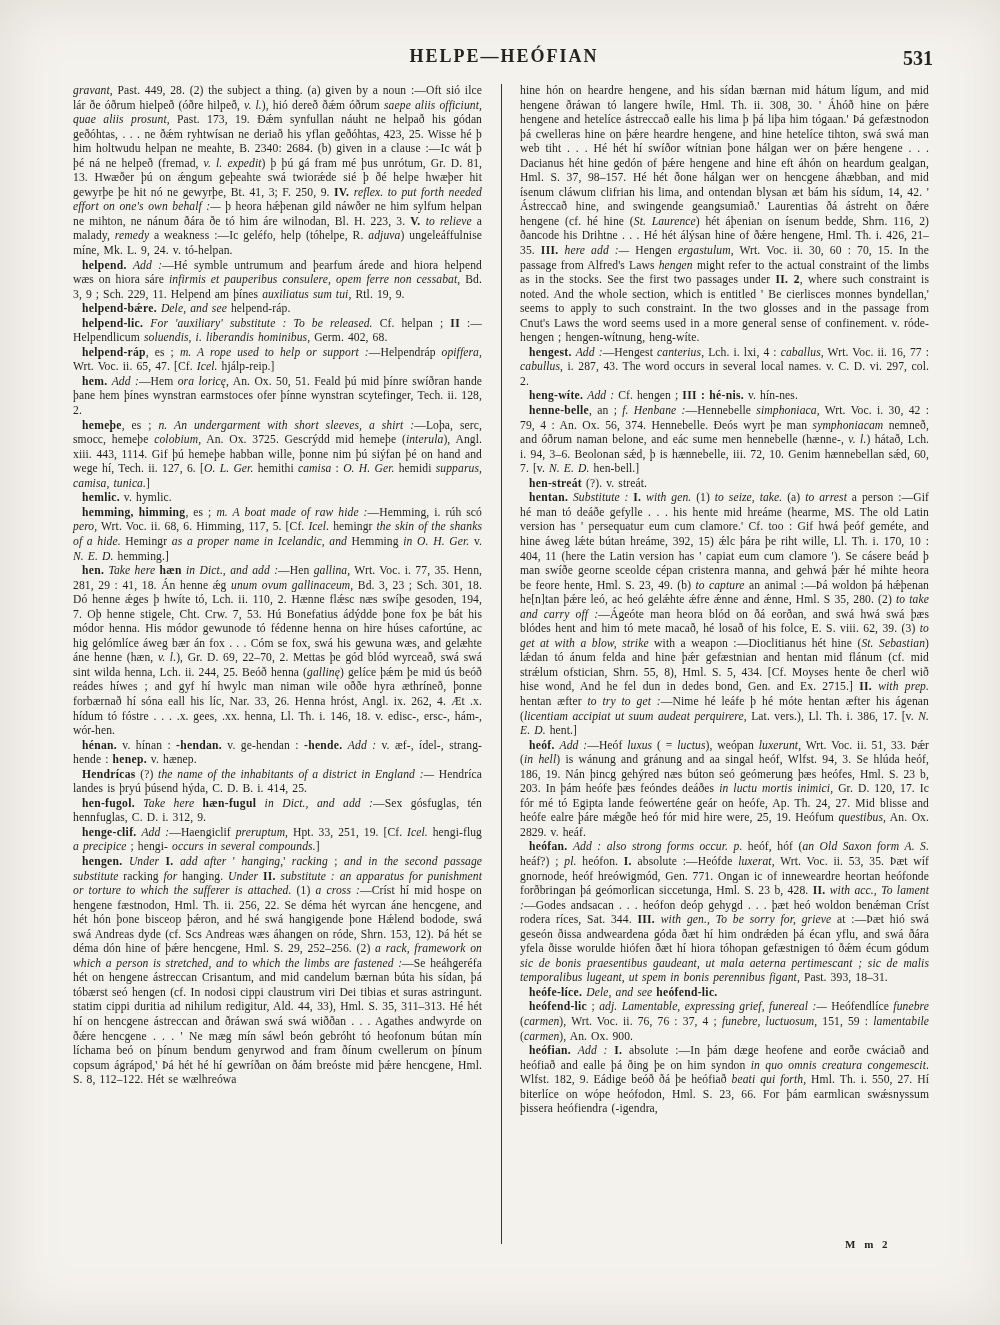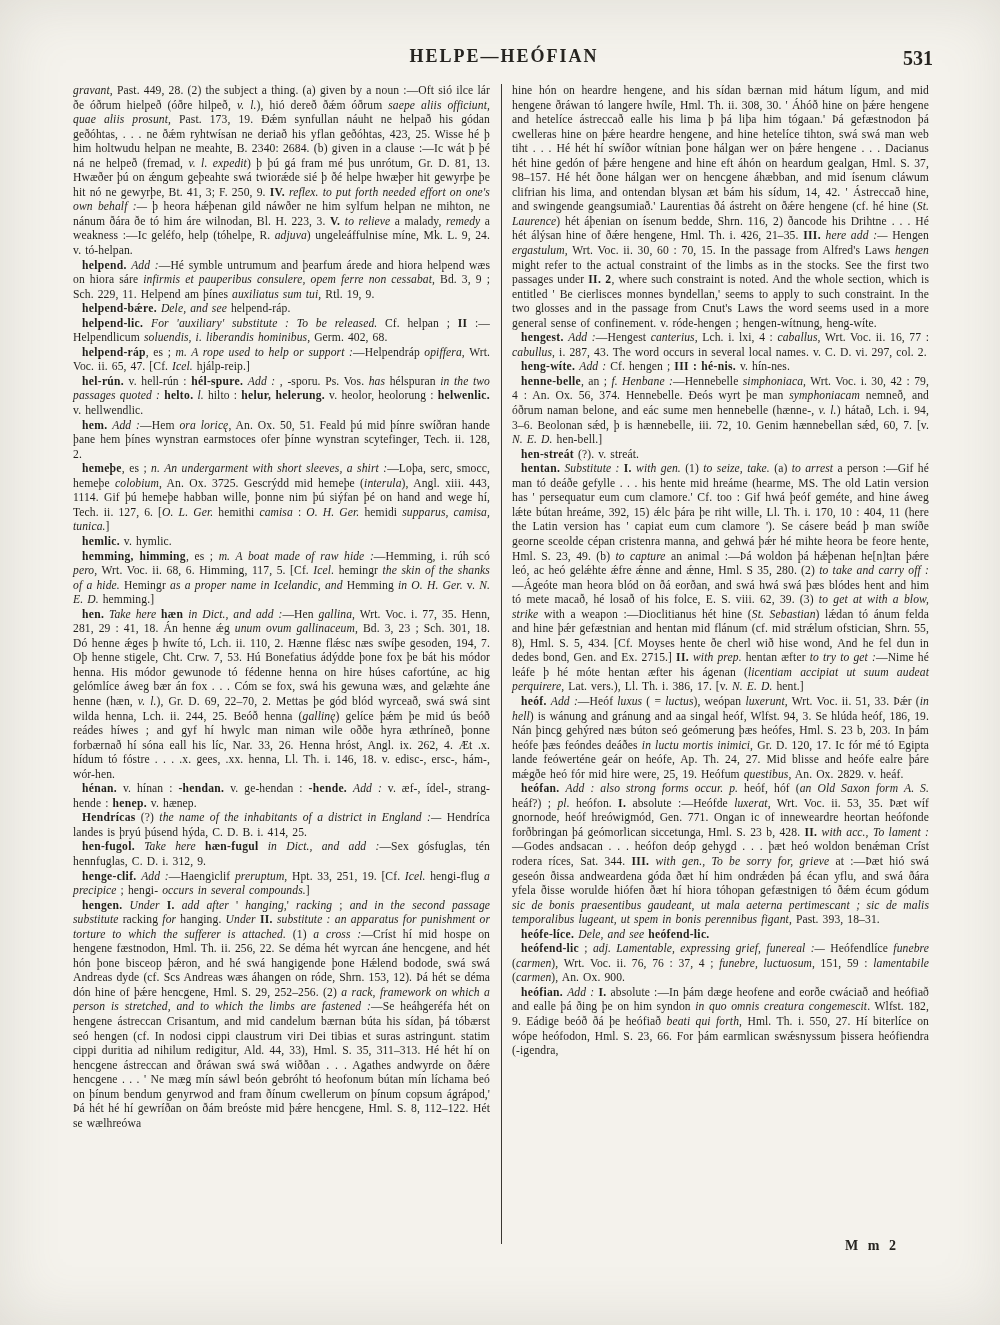--- a/index.html
+++ b/index.html
@@ -42,20 +42,21 @@
     font-size: 20px;
     font-weight: bold;
     color: #262420;
   }
   .text-area {
     position: absolute;
     top: 84px;
     left: 73px;
     width: 856px;
     display: flex;
+    gap: 8px;
   }
   .col {
     width: 417px;
     text-align: justify;
     font-size: 11.6px;
     line-height: 14.55px;
     letter-spacing: 0.1px;
   }
   .col-divider {
     width: 1px;
@@ -71,21 +72,21 @@
   .col p.para.cont {
     text-indent: 0;
   }
   .col b {
     letter-spacing: 0.3px;
   }
   .signature-mark {
     position: absolute;
     top: 1238px;
     left: 845px;
-    font-size: 14px;
+    font-size: 11px;
     font-weight: bold;
     letter-spacing: 3px;
     color: #262420;
   }
 </style>
 </head>
 <body>
 
 <div class="page">
 
@@ -94,21 +95,20 @@
     <div class="head-page-number">531</div>
   </div>
 
   <div class="text-area">
     <div class="col">
         <p class="para cont"><i>gravant</i>, Past. 449, 28. (2) the subject a thing. (a) given by a noun :—Oft sió ilce lár ðe óðrum hielpeð (óðre hilpeð, <i>v. l.</i>), hió dereð ðǽm óðrum <i>saepe aliis officiunt, quae aliis prosunt</i>, Past. 173, 19. Ðǽm synfullan náuht ne helpað his gódan geðóhtas, . . . ne ðǽm ryhtwísan ne deriað his yflan geðóhtas, 423, 25. Wisse hé þ him holtwudu helpan ne meahte, B. 2340: 2684. (b) given in a clause :—Ic wát þ þé ná ne helpeð (fremad, <i>v. l. expedit</i>) þ þú gá fram mé þus unrótum, Gr. D. 81, 13. Hwæðer þú on ǽngum geþeahte swá twiorǽde sié þ ðé helpe hwæþer hit gewyrþe þe hit nó ne gewyrþe, Bt. 41, 3; F. 250, 9. <b>IV.</b> <i>reflex. to put forth needed effort on one's own behalf :—</i> þ heora hǽþenan gild náwðer ne him sylfum helpan ne mihton, ne nánum ðára ðe tó him áre wilnodan, Bl. H. 223, 3. <b>V.</b> <i>to relieve</i> a malady, <i>remedy</i> a weakness :—Ic geléfo, help (tóhelpe, R. <i>adjuva</i>) ungeleáffulnise míne, Mk. L. 9, 24. v. tó-helpan.</p>
         <p class="para"><b>helpend.</b> <i>Add :</i>—Hé symble untrumum and þearfum árede and hiora helpend wæs on hiora sáre <i>infirmis et pauperibus consulere, opem ferre non cessabat</i>, Bd. 3, 9 ; Sch. 229, 11. Helpend am þínes <i>auxiliatus sum tui</i>, Rtl. 19, 9.</p>
         <p class="para"><b>helpend-bǽre.</b> <i>Dele, and see</i> helpend-ráp.</p>
         <p class="para"><b>helpend-lic.</b> <i>For 'auxiliary' substitute : To be released.</i> Cf. helpan ; <b>II</b> :—Helpendlicum <i>soluendis, i. liberandis hominibus</i>, Germ. 402, 68.</p>
         <p class="para"><b>helpend-ráp</b>, es ; <i>m. A rope used to help or support :</i>—Helpendráp <i>opiffera</i>, Wrt. Voc. ii. 65, 47. [Cf. <i>Icel.</i> hjálp-reip.]</p>
-        <p class="para"><b>hel-rún.</b> v. hell-rún : <b>hél-spure.</b> <i>Add :</i> , -sporu. Ps. Vos. <i>has</i> hélspuran <i>in the two passages quoted :</i> <b>helto.</b> <i>l.</i> hilto : <b>helur, helerung.</b> v. heolor, heolorung : <b>helwenlic.</b> v. hellwendlic.</p>
         <p class="para"><b>hem.</b> <i>Add :</i>—Hem <i>ora loricę</i>, An. Ox. 50, 51. Feald þú mid þínre swíðran hande þane hem þínes wynstran earmstoces ofer þínne wynstran scytefinger, Tech. ii. 128, 2.</p>
         <p class="para"><b>hemeþe</b>, es ; <i>n. An undergarment with short sleeves, a shirt :</i>—Loþa, serc, smocc, hemeþe <i>colobium</i>, An. Ox. 3725. Gescrýdd mid hemeþe (<i>interula</i>), Angl. xiii. 443, 1114. Gif þú hemeþe habban wille, þonne nim þú siýfan þé on hand and wege hí, Tech. ii. 127, 6. [<i>O. L. Ger.</i> hemithi <i>camisa</i> : <i>O. H. Ger.</i> hemidi <i>supparus, camisa, tunica.</i>]</p>
         <p class="para"><b>hemlic.</b> v. hymlic.</p>
         <p class="para"><b>hemming, himming</b>, es ; <i>m. A boat made of raw hide :</i>—Hemming, i. rúh scó <i>pero</i>, Wrt. Voc. ii. 68, 6. Himming, 117, 5. [Cf. <i>Icel.</i> hemingr <i>the skin of the shanks of a hide.</i> Hemingr <i>as a proper name in Icelandic, and</i> Hemming <i>in O. H. Ger.</i> v. <i>N. E. D.</i> hemming.]</p>
         <p class="para"><b>hen.</b> <i>Take here</i> <b>hæn</b> <i>in Dict., and add :</i>—Hen <i>gallina</i>, Wrt. Voc. i. 77, 35. Henn, 281, 29 : 41, 18. Án henne ǽg <i>unum ovum gallinaceum</i>, Bd. 3, 23 ; Sch. 301, 18. Dó henne ǽges þ hwíte tó, Lch. ii. 110, 2. Hænne flǽsc næs swíþe gesoden, 194, 7. Oþ henne stigele, Cht. Crw. 7, 53. Hú Bonefatius ádýdde þone fox þe bát his módor henna. His módor gewunode tó fédenne henna on hire húses cafortúne, ac hig gelómlíce áweg bær án fox . . . Cóm se fox, swá his gewuna wæs, and gelæhte áne henne (hæn, <i>v. l.</i>), Gr. D. 69, 22–70, 2. Mettas þe gód blód wyrceað, swá swá sint wilda henna, Lch. ii. 244, 25. Beóð henna (<i>gallinę</i>) gelíce þǽm þe mid ús beóð reádes híwes ; and gyf hí hwylc man niman wile oððe hyra æthríneð, þonne forbærnað hí sóna eall his líc, Nar. 33, 26. Henna hróst, Angl. ix. 262, 4. Æt .x. hídum tó fóstre . . . .x. gees, .xx. henna, Ll. Th. i. 146, 18. v. edisc-, ersc-, hám-, wór-hen.</p>
         <p class="para"><b>hénan.</b> v. hínan : <b>-hendan.</b> v. ge-hendan : <b>-hende.</b> <i>Add :</i> v. æf-, ídel-, strang-hende : <b>henep.</b> v. hænep.</p>
         <p class="para"><b>Hendrícas</b> (?) <i>the name of the inhabitants of a district in England :—</i> Hendríca landes is þryú þúsend hýda, C. D. B. i. 414, 25.</p>
         <p class="para"><b>hen-fugol.</b> <i>Take here</i> <b>hæn-fugul</b> <i>in Dict., and add :</i>—Sex gósfuglas, tén hennfuglas, C. D. i. 312, 9.</p>
         <p class="para"><b>henge-clif.</b> <i>Add :</i>—Haengiclif <i>preruptum</i>, Hpt. 33, 251, 19. [Cf. <i>Icel.</i> hengi-flug <i>a precipice</i> ; hengi- <i>occurs in several compounds.</i>]</p>
         <p class="para"><b>hengen.</b> <i>Under</i> <b>I.</b> <i>add after</i> ' <i>hanging</i>,' <i>racking</i> ; <i>and in the second passage substitute</i> racking <i>for</i> hanging. <i>Under</i> <b>II.</b> <i>substitute :</i> <i>an apparatus for punishment or torture to which the sufferer is attached.</i> (1) <i>a cross :</i>—Críst hí mid hospe on hengene fæstnodon, Hml. Th. ii. 256, 22. Se déma hét wyrcan áne hencgene, and hét hón þone bisceop þǽron, and hé swá hangigende þone Hǽlend bodode, swá swá Andreas dyde (cf. Scs Andreas wæs áhangen on róde, Shrn. 153, 12). Þá hét se déma dón hine of þǽre hencgene, Hml. S. 29, 252–256. (2) <i>a rack, framework on which a person is stretched, and to which the limbs are fastened :</i>—Se heáhgeréfa hét on hengene ástreccan Crisantum, and mid candelum bærnan búta his sídan, þá tóbærst seó hengen (cf. In nodosi cippi claustrum viri Dei tibias et suras astringunt. statim cippi duritia ad nihilum redigitur, Ald. 44, 33), Hml. S. 35, 311–313. Hé hét hí on hencgene ástreccan and ðráwan swá swá wiððan . . . Agathes andwyrde on ðǽre hencgene . . . ' Ne mæg mín sáwl beón gebróht tó heofonum bútan mín líchama beó on þínum bendum genyrwod and fram ðínum cwellerum on þínum copsum ágrápod,' Þá hét hé hí gewríðan on ðám breóste mid þǽre hencgene, Hml. S. 8, 112–122. Hét se wælhreówa</p>

